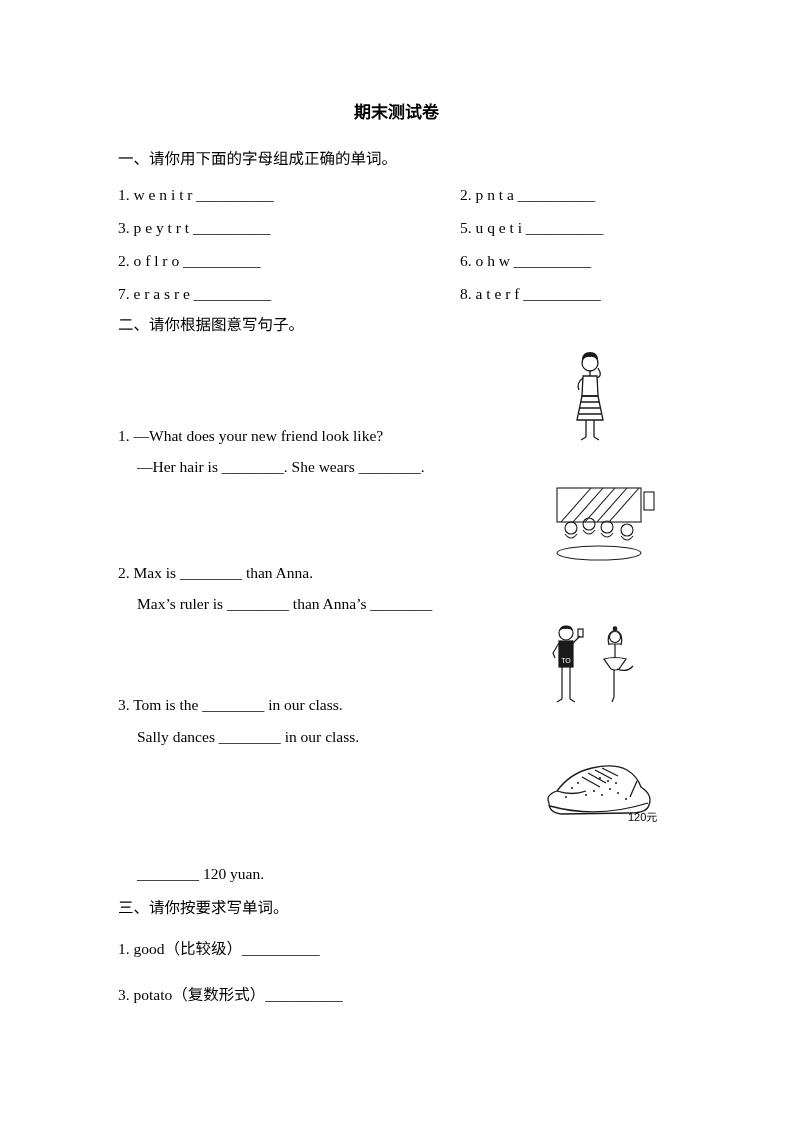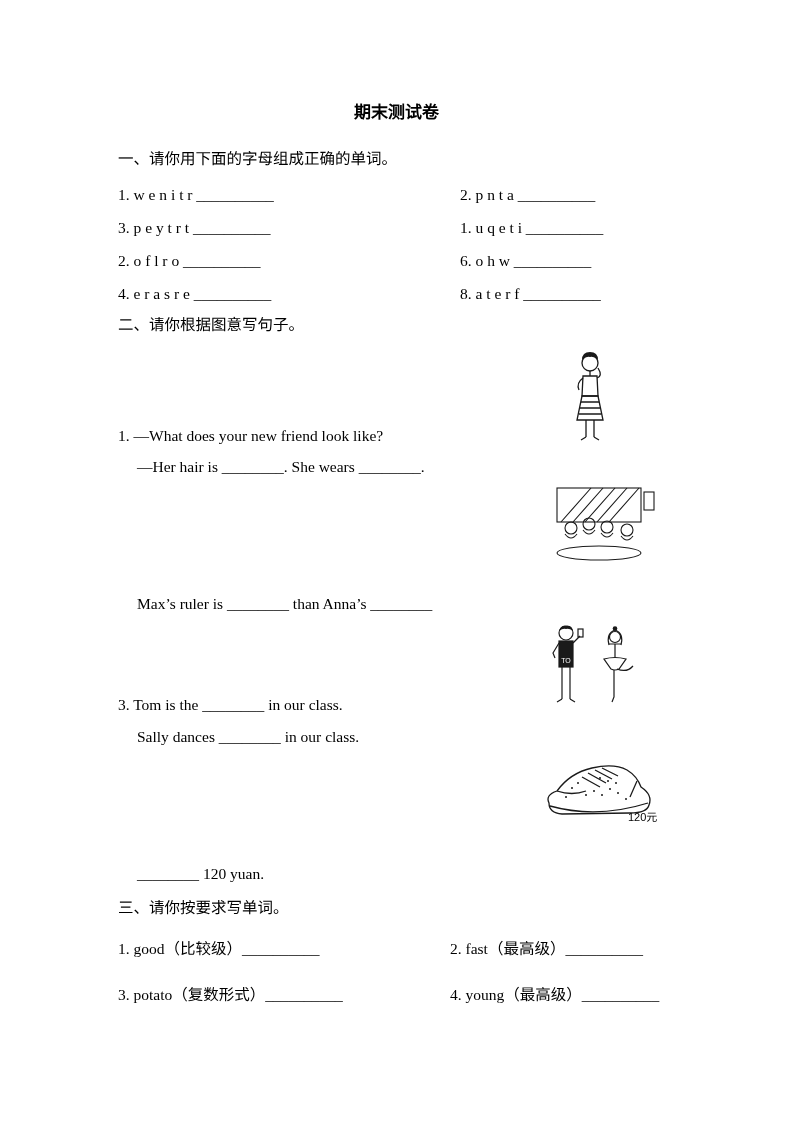--- a/index.html
+++ b/index.html
@@ -31,24 +31,24 @@
 
 <div class="page">
 
   <div class="t title">期末测试卷</div>
 
   <div class="t heading" style="top:150px">一、请你用下面的字母组成正确的单词。</div>
 
   <div class="t" style="top:186px">1. w e n i t r __________</div>
   <div class="t colR" style="top:186px">2. p n t a __________</div>
   <div class="t" style="top:219px">3. p e y t r t __________</div>
-  <div class="t colR" style="top:219px">1. u q e t i __________</div>
+  <div class="t colR" style="top:219px">5. u q e t i __________</div>
   <div class="t" style="top:252px">2. o f l r o __________</div>
   <div class="t colR" style="top:252px">6. o h w __________</div>
-  <div class="t" style="top:285px">4. e r a s r e __________</div>
+  <div class="t" style="top:285px">7. e r a s r e __________</div>
   <div class="t colR" style="top:285px">8. a t e r f __________</div>
 
   <div class="t heading" style="top:316px">二、请你根据图意写句子。</div>
 
   <svg class="illus" style="top:350px;left:565px" width="50" height="95" viewBox="0 0 50 95" aria-hidden="true">
     <g fill="none" stroke="#1a1a1a" stroke-width="1.3">
       <circle cx="25" cy="13" r="8"></circle>
       <path d="M17,10 Q17,2 25,2 Q33,2 33,10 Q29,6 25,7 Q21,6 17,10 Z" fill="#1a1a1a" stroke="none"></path>
       <path d="M25,21 L25,26"></path>
       <path d="M18,26 L32,26 L33,46 L17,46 Z"></path>
@@ -69,20 +69,21 @@
       <path d="M18,36 L48,2 M30,36 L60,2 M42,36 L72,2 M54,36 L84,2 M66,36 L96,2"></path>
       <rect x="101" y="6" width="10" height="18"></rect>
       <circle cx="28" cy="42" r="6"></circle>
       <circle cx="46" cy="38" r="6"></circle>
       <circle cx="64" cy="41" r="6"></circle>
       <circle cx="84" cy="44" r="6"></circle>
       <path d="M22,48 Q28,56 34,48 M40,44 Q46,52 52,44 M58,47 Q64,55 70,47 M78,50 Q84,58 90,50"></path>
       <ellipse cx="56" cy="67" rx="42" ry="7"></ellipse>
     </g>
   </svg>
+  <div class="t" style="top:564px">2. Max is ________ than Anna.</div>
   <div class="t indent" style="top:595px">Max’s ruler is ________ than Anna’s ________</div>
 
   <svg class="illus" style="top:623px;left:545px" width="95" height="90" viewBox="0 0 95 90" aria-hidden="true">
     <g fill="none" stroke="#1a1a1a" stroke-width="1.2">
 
       <circle cx="21" cy="10" r="7"></circle>
       <path d="M14,8 Q16,2 21,3 Q27,2 28,8 Q24,5 21,6 Q18,5 14,8 Z" fill="#1a1a1a" stroke="none"></path>
       <rect x="14" y="18" width="14" height="26" fill="#1a1a1a"></rect>
       <path d="M28,20 L35,13"></path>
       <rect x="33" y="6" width="5" height="8"></rect>
@@ -126,17 +127,15 @@
         <circle cx="24" cy="44" r="1"></circle>
     </g>
   </svg>
   <div class="price">120元</div>
 
   <div class="t indent" style="top:865px">________ 120 yuan.</div>
 
   <div class="t heading" style="top:899px">三、请你按要求写单词。</div>
 
   <div class="t" style="top:940px">1. good（比较级）__________</div>
-  <div class="t colR3" style="top:940px">2. fast（最高级）__________</div>
   <div class="t" style="top:986px">3. potato（复数形式）__________</div>
-  <div class="t colR3" style="top:986px">4. young（最高级）__________</div>
 
 </div>
 
 </body></html>

